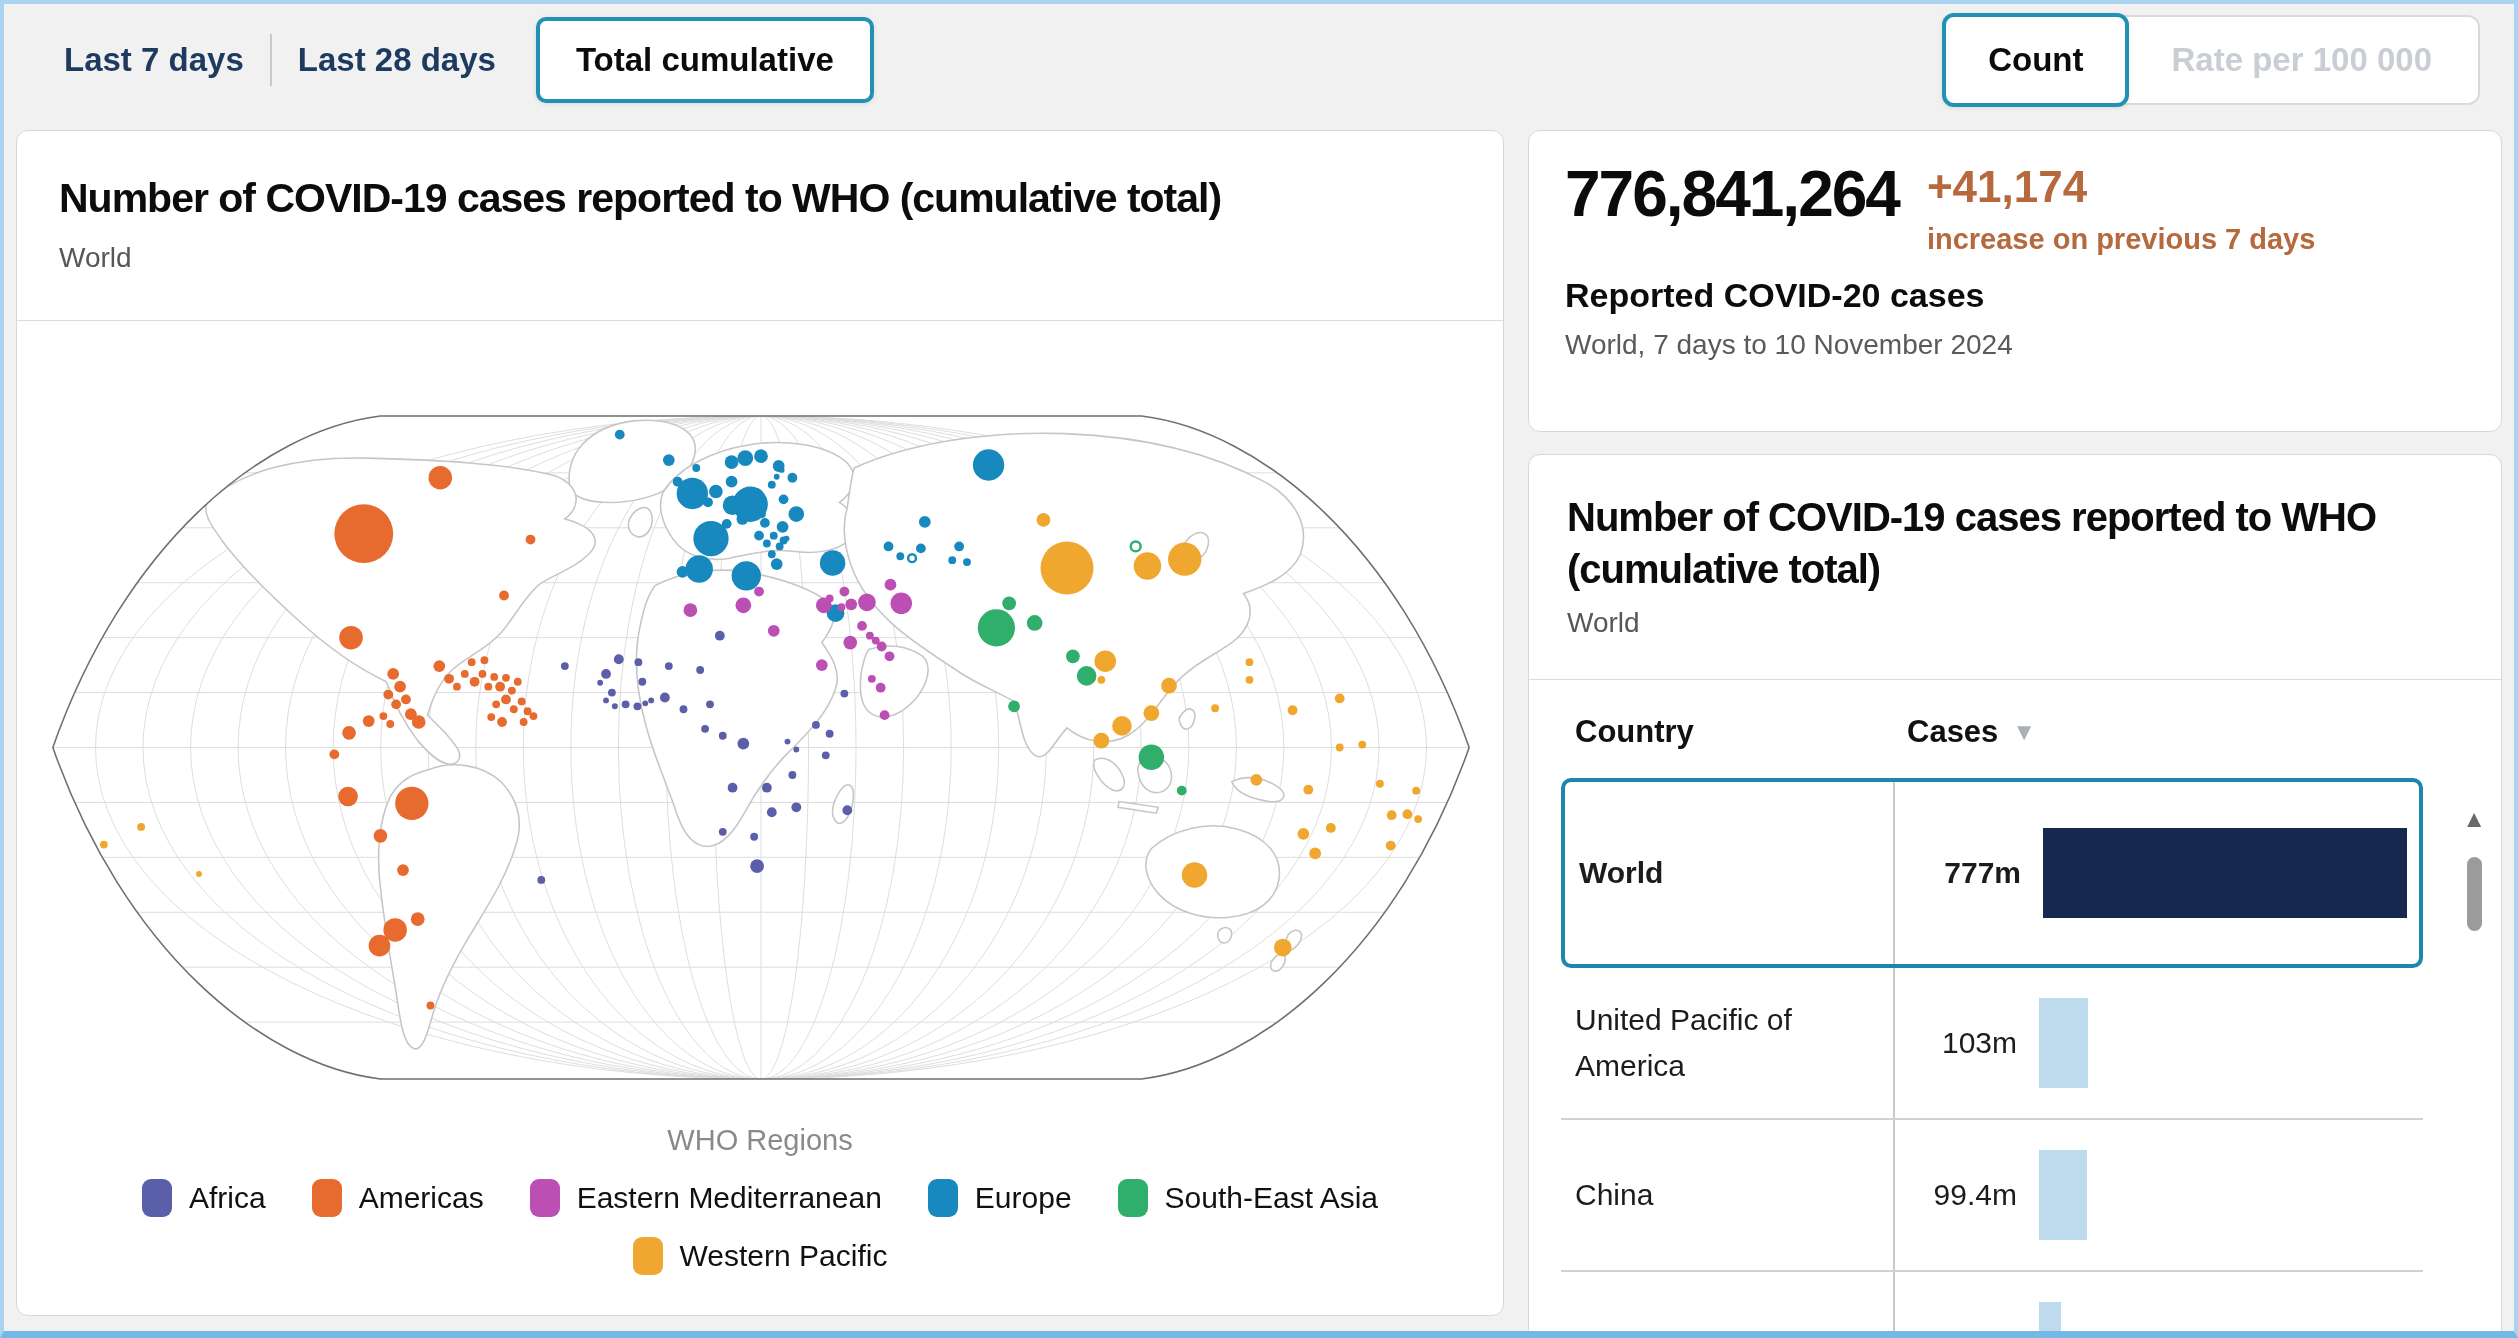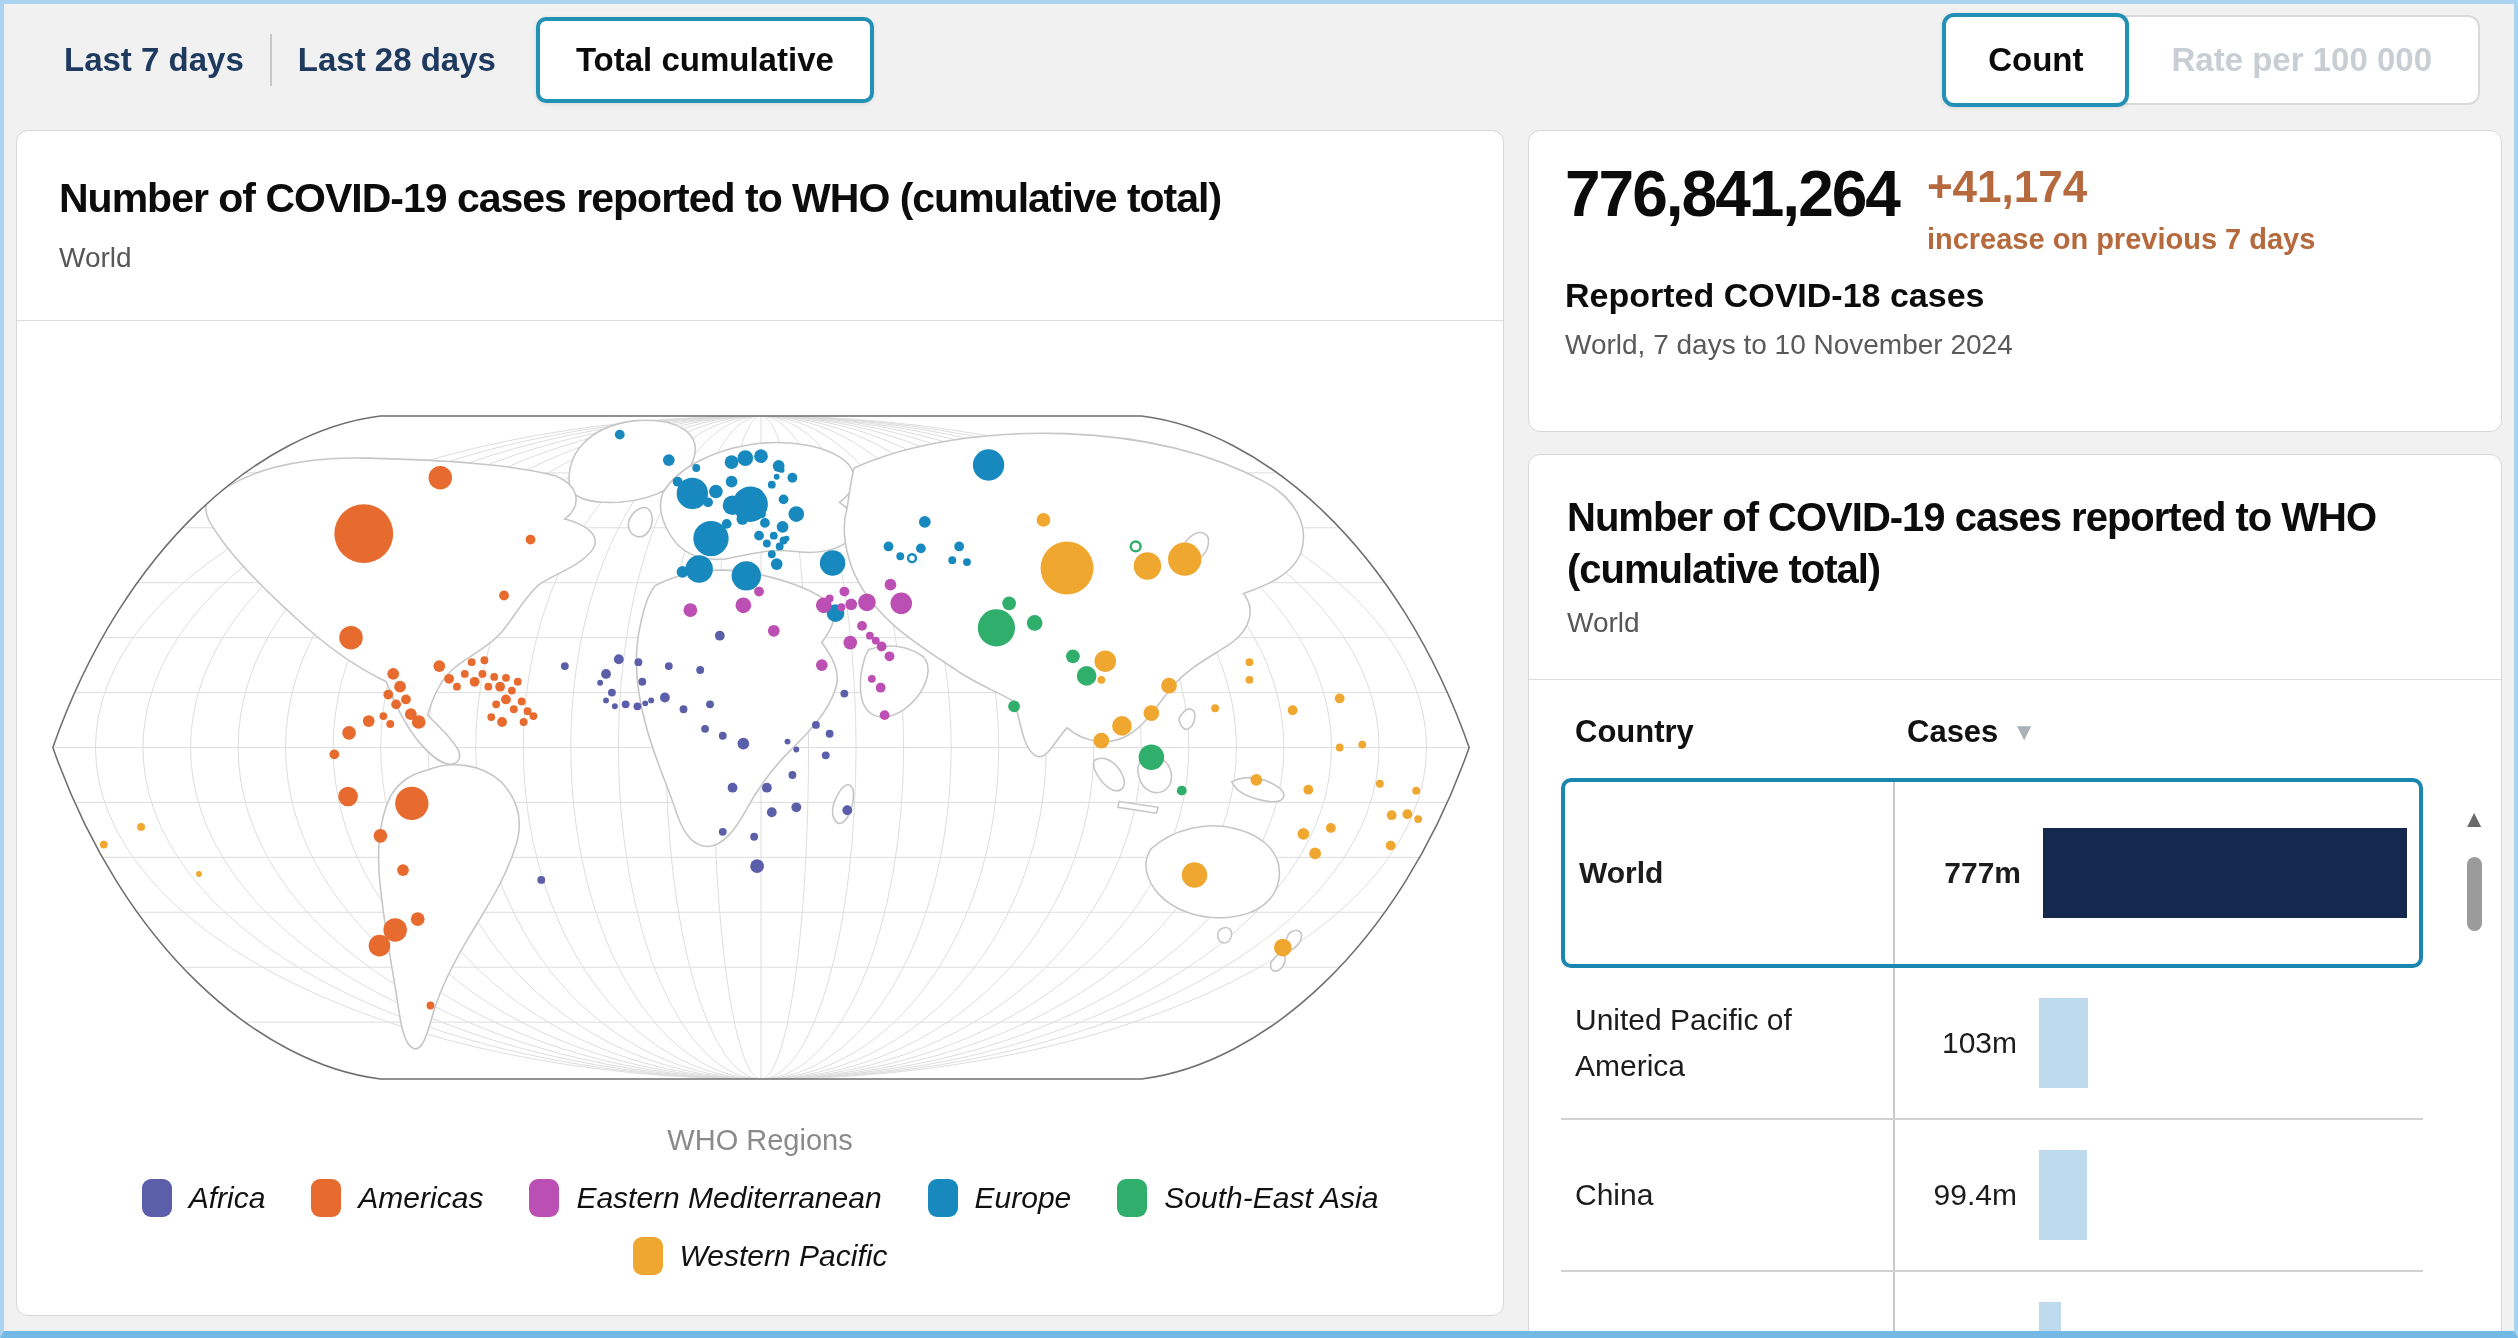--- a/index.html
+++ b/index.html
@@ -36,21 +36,21 @@
   .map-title { font-size:41px; font-weight:800; color:#0c0c0c; letter-spacing:-1px; margin:44px 0 0 14px; }
   .map-subtitle { font-size:28px; color:#575757; margin:20px 0 0 14px; }
   .card-hr { height:1px; background:#dcdcdc; border:0; margin:46px -28px 0; }
   svg.map { display:block; margin:84px auto 0; }
   .grat ellipse, .grat line { fill:none; stroke:#dcdcdc; stroke-width:1; }
   .outline { fill:none; stroke:#6f6f6f; stroke-width:1.6; }
   .land { fill:#ffffff; stroke:#c6c6c6; stroke-width:1.6; }
   .legend-title { text-align:center; color:#8a8a8a; font-size:29px; margin-top:34px; }
   .legend-items { display:flex; flex-wrap:wrap; justify-content:center;
             column-gap:46px; row-gap:20px; max-width:1270px; margin:22px auto 0; }
-  .legend-item { display:flex; align-items:center; gap:17px; font-size:30px; color:#111; cursor:pointer;font-style:italic; }
+  .legend-item { display:flex; align-items:center; gap:17px; font-size:30px; color:#111; cursor:pointer; }
   .swatch { width:30px; height:38px; border-radius:9px; }
 
   
   .right-col { flex:1; display:flex; flex-direction:column; gap:22px; }
   .stats-card { height:302px; padding:30px 36px; }
   .stat-row { display:flex; gap:28px; align-items:flex-start; }
   .big-number { font-size:64px; font-weight:800; letter-spacing:-2px; color:#0b0b0b; line-height:1.05; }
   .delta { color:#b5693c; padding-top:4px; }
   .delta-num { font-size:44px; font-weight:700; line-height:1; }
   .delta-caption { font-size:29px; font-weight:700; margin-top:14px; }
@@ -413,21 +413,21 @@
     <aside class="right-col">
 
       <section class="card stats-card">
         <div class="stat-row">
           <div class="big-number">776,841,264</div>
           <div class="delta">
             <div class="delta-num">+41,174</div>
             <div class="delta-caption">increase on previous 7 days</div>
           </div>
         </div>
-        <div class="stat-label">Reported COVID-18 cases</div>
+        <div class="stat-label">Reported COVID-20 cases</div>
         <div class="stat-period">World, 7 days to 10 November 2024</div>
       </section>
 
       <section class="card table-card">
         <h2 class="table-title">Number of COVID-19 cases reported to WHO (cumulative total)</h2>
         <div class="table-subtitle">World</div>
         <hr class="card-hr">
 
         <div class="table-body">
           <div class="header-row">

